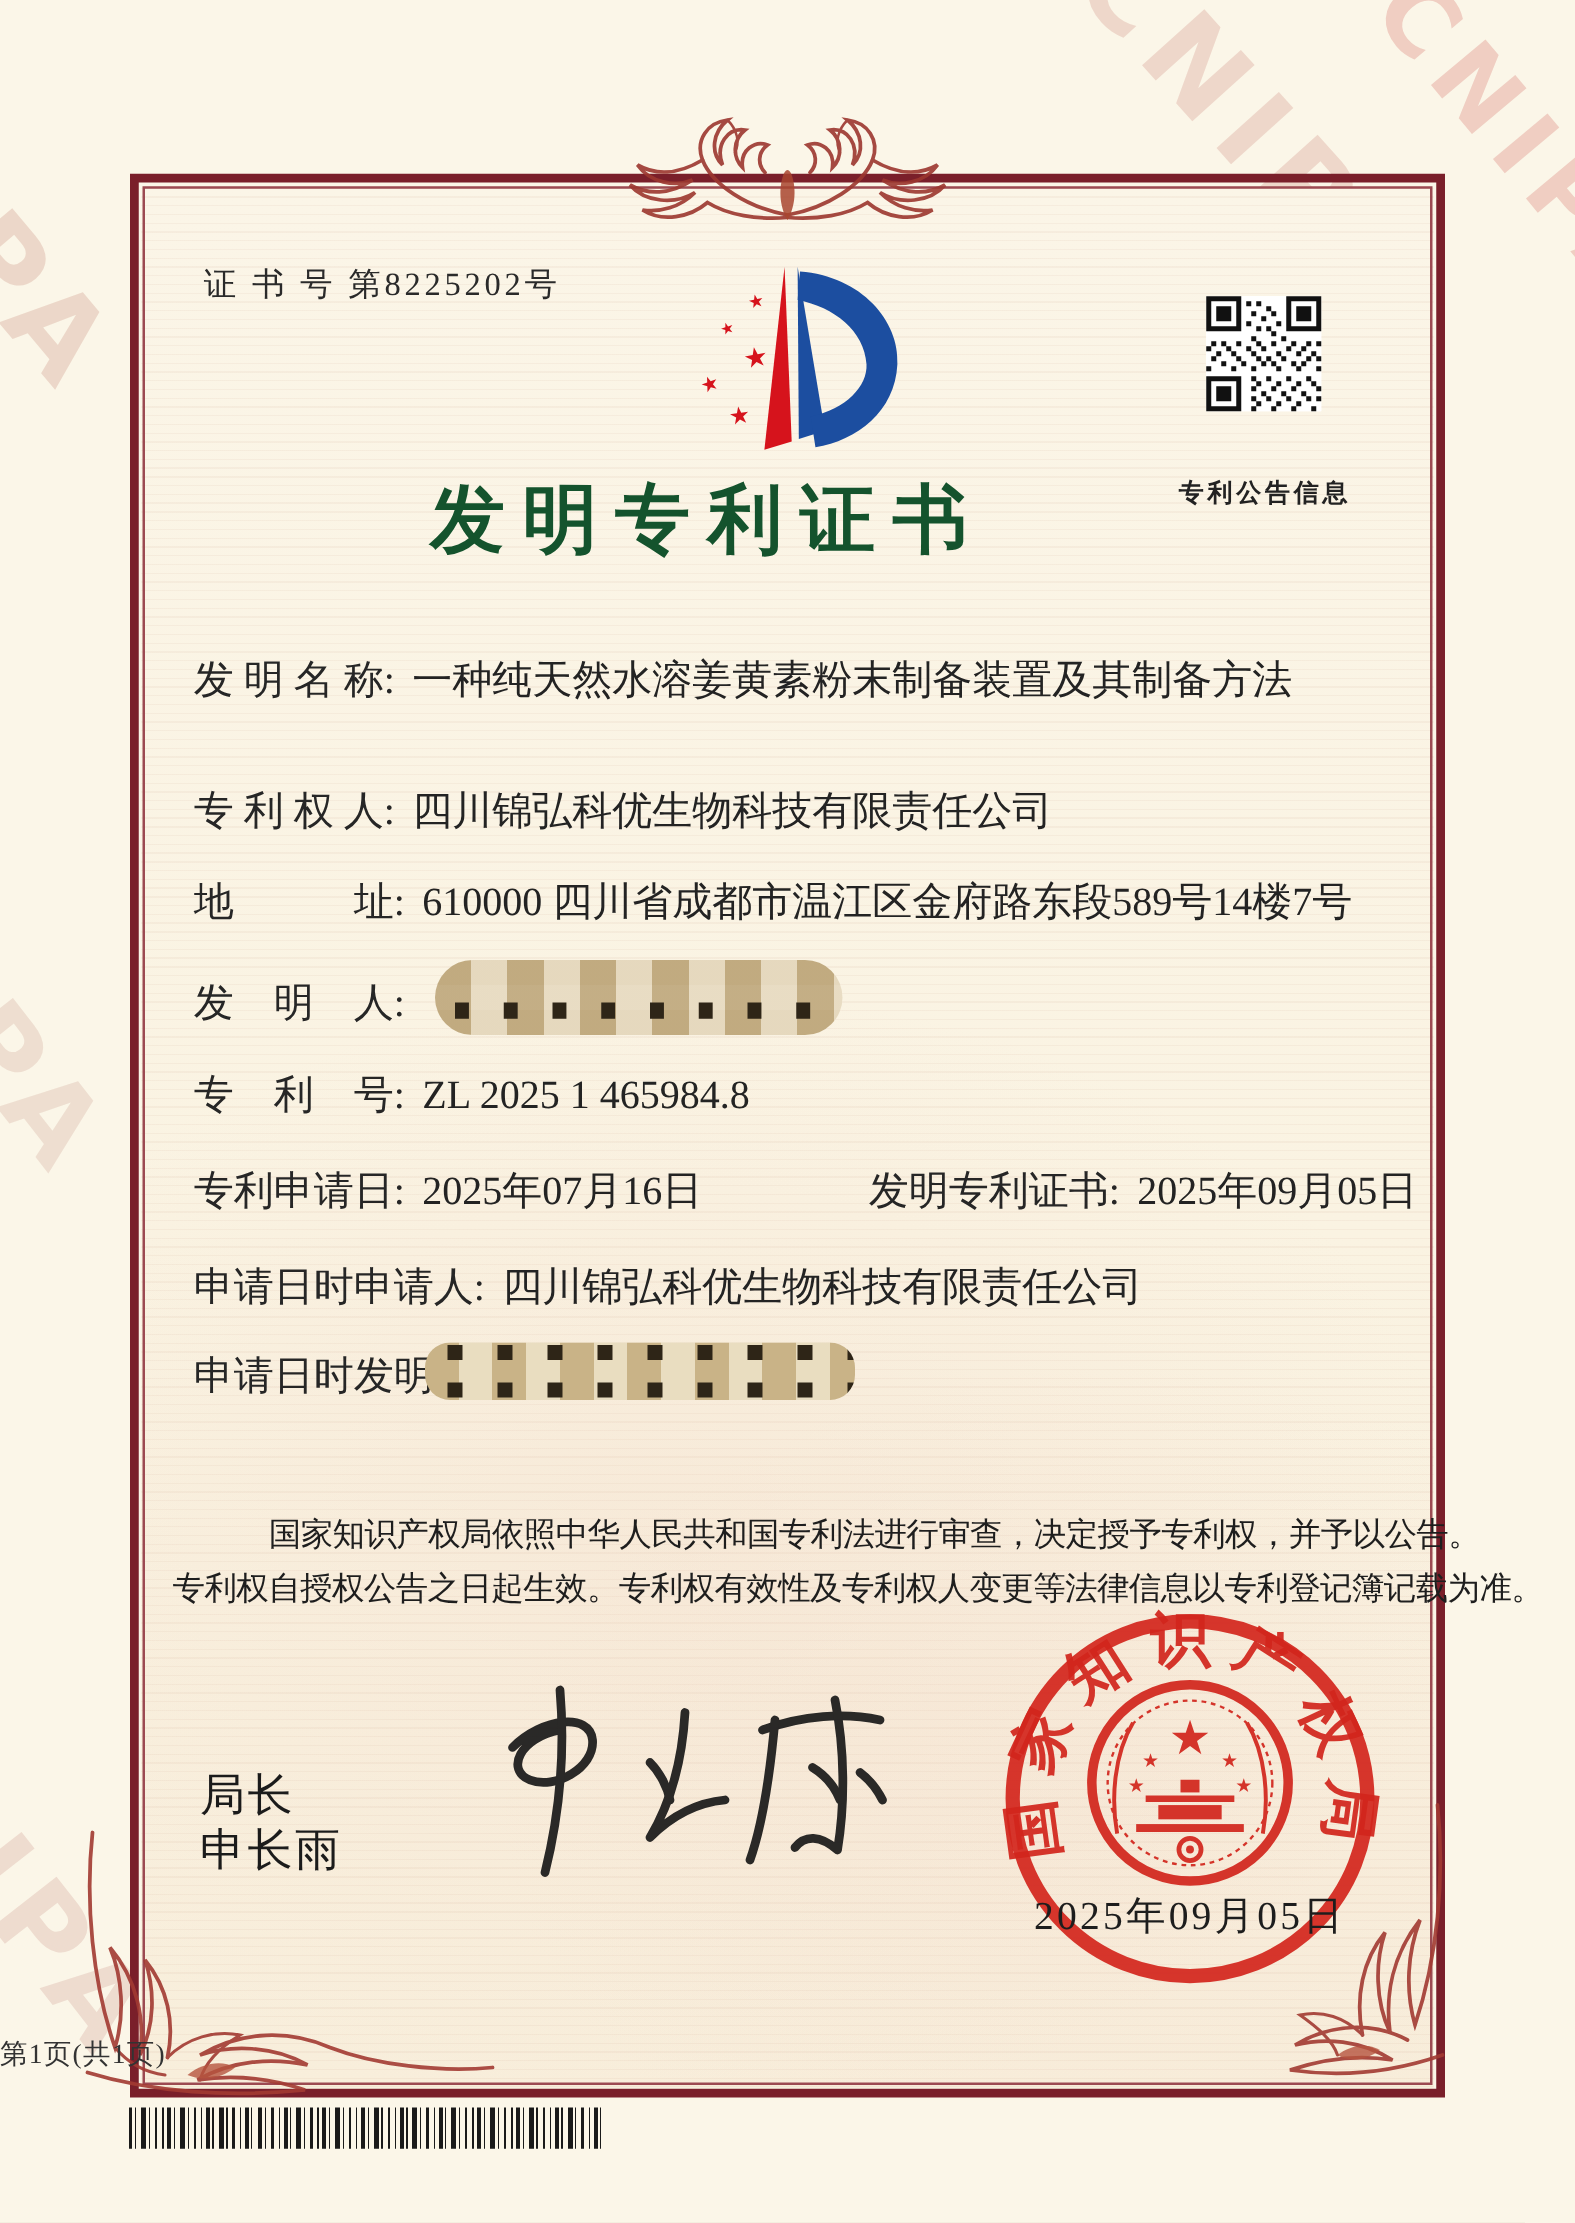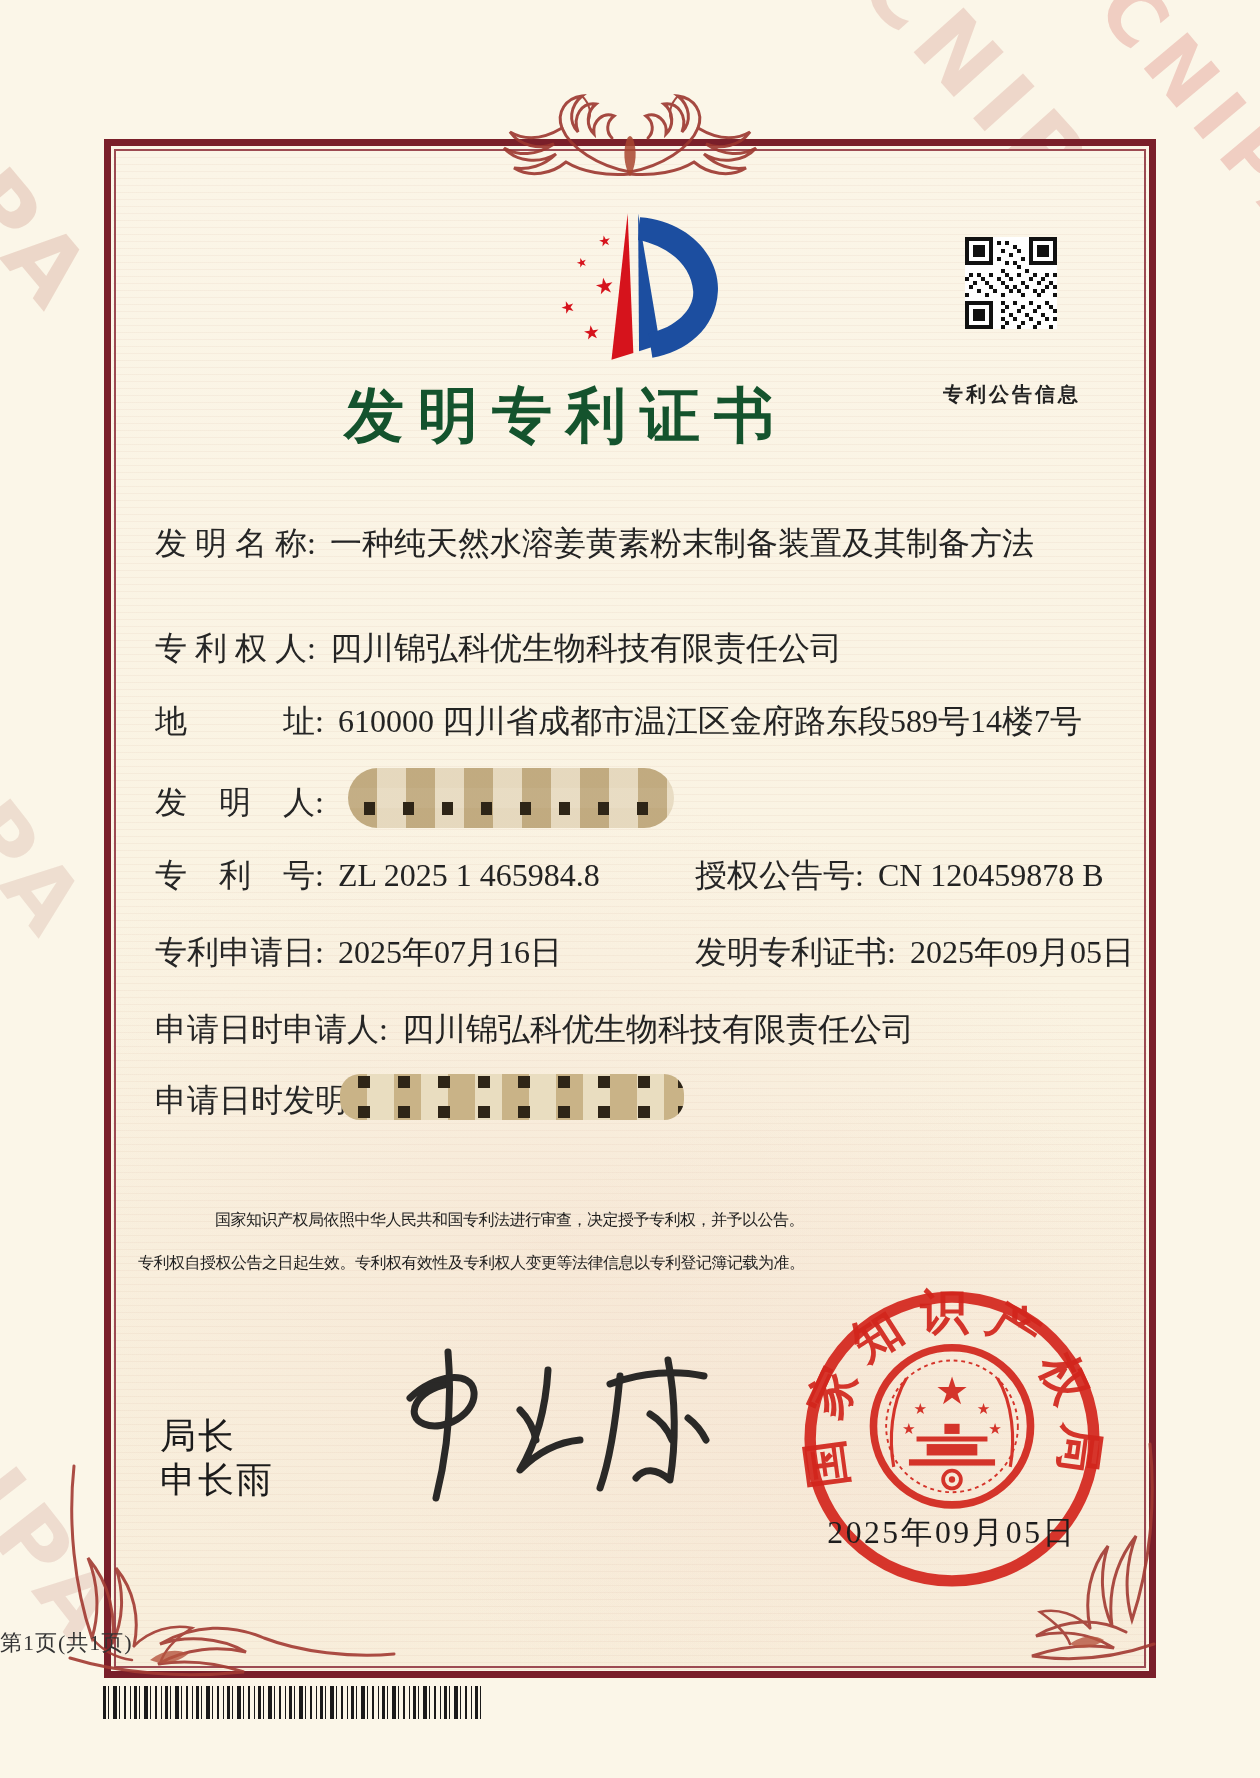--- a/index.html
+++ b/index.html
@@ -61,21 +61,21 @@
     position:absolute; left:340px; top:1074px; width:344px; height:46px; border-radius:20px;
     background-color:#d6c49e;
     background-image:
       linear-gradient(90deg,#2e2517 0 12px, rgba(0,0,0,0) 12px),
       linear-gradient(90deg,#2e2517 0 12px, rgba(0,0,0,0) 12px),
       repeating-linear-gradient(90deg,#c9b387 0 27px,#ead 27px 27px,#e9ddc0 27px 54px);
     background-size:40px 12px,40px 12px,auto;
     background-position:18px 2px,18px 32px,0 0;
     background-repeat:repeat-x,repeat-x,repeat;
   }
-  .stmt{ position:absolute; font-size:16px; letter-spacing:-0.5px; color:#1e1e1e; white-space:nowrap;}
+  .stmt{ position:absolute; font-size:26px; letter-spacing:-0.5px; color:#1e1e1e; white-space:nowrap;}
   .director-title,.director-name{
     position:absolute; left:160px; font-family:"Liberation Sans","DejaVu Sans",sans-serif;
     font-size:36px; color:#1b1b1b; letter-spacing:2px;
   }
   .director-title{ top:1412px;}
   .director-name{ top:1456px;}
   .footer{
     position:absolute; left:0; width:1240px; top:1628px; text-align:left;
     font-size:22px; color:#333; letter-spacing:1px;
   }
@@ -133,20 +133,21 @@
 
   <svg style="left:1018px;top:1440px" width="145" height="240" viewBox="0 0 145 240">
     <g stroke="#a23a32" fill="none" stroke-width="3" stroke-linecap="round" opacity=".9">
       <path d="M132,4 C138,62 132,126 114,180 C106,152 108,122 118,96 C96,124 90,156 94,186 C82,160 82,130 90,106 C72,128 66,158 72,188"></path>
       <path d="M136,204 C96,218 56,222 14,216 C44,206 72,204 96,208 C70,192 42,190 18,196 C48,178 82,178 108,192"></path>
       <path d="M72,188 C58,174 40,168 22,172 C36,182 48,192 52,204" stroke-width="2.5"></path>
     </g>
     <path d="M52,204 C62,196 76,194 86,200 C76,208 62,210 52,204 Z" fill="#b5543e" opacity=".8"></path>
   </svg>
 
+  <div class="cert-no">证 书 号 第8225202号</div>
 
   <svg style="left:545px;top:206px" width="190" height="165" viewBox="0 0 200 170">
     <path d="M87,6 L70,160 L93,153 Z" fill="#d6131c"></path>
     <path d="M98,6 L99,151 L121,144 Z" fill="#1c4ea0"></path>
     <path d="M100,10 C152,14 184,52 182,88 C180,128 148,152 113,158 L109,132 C139,126 157,106 156,88 C154,60 129,40 98,34 Z" fill="#1c4ea0"></path>
     <g fill="#d6131c" font-family="'DejaVu Sans',sans-serif" text-anchor="middle">
       <text x="64" y="40" font-size="15" transform="rotate(-12 64 40)">★</text>
       <text x="40" y="62" font-size="13" transform="rotate(-18 40 62)">★</text>
       <text x="64" y="90" font-size="23" transform="rotate(-10 64 90)">★</text>
       <text x="26" y="110" font-size="17" transform="rotate(-20 26 110)">★</text>
@@ -195,23 +196,20 @@
   <div class="row" style="top:700px">
     <span class="lab">地　　　址:</span><span class="val">610000 四川省成都市温江区金府路东段589号14楼7号</span>
   </div>
   <div class="row" style="top:781px">
     <span class="lab">发　明　人:</span>
   </div>
   <div class="mosaic1"></div>
 
   <div class="row" style="top:854px">
     <span class="lab">专　利　号:</span><span class="val">ZL 2025 1 465984.8</span>
-    <span class="rcol">
-      <span class="lab">授权公告号:</span><span class="val">CN 120459878 B</span>
-    </span>
   </div>
   <div class="row" style="top:931px">
     <span class="lab">专利申请日:</span><span class="val">2025年07月16日</span>
     <span class="rcol">
       <span class="lab">发明专利证书:</span><span class="val">2025年09月05日</span>
     </span>
   </div>
   <div class="row" style="top:1008px">
     <span class="lab">申请日时申请人:</span><span class="val">四川锦弘科优生物科技有限责任公司</span>
   </div>

